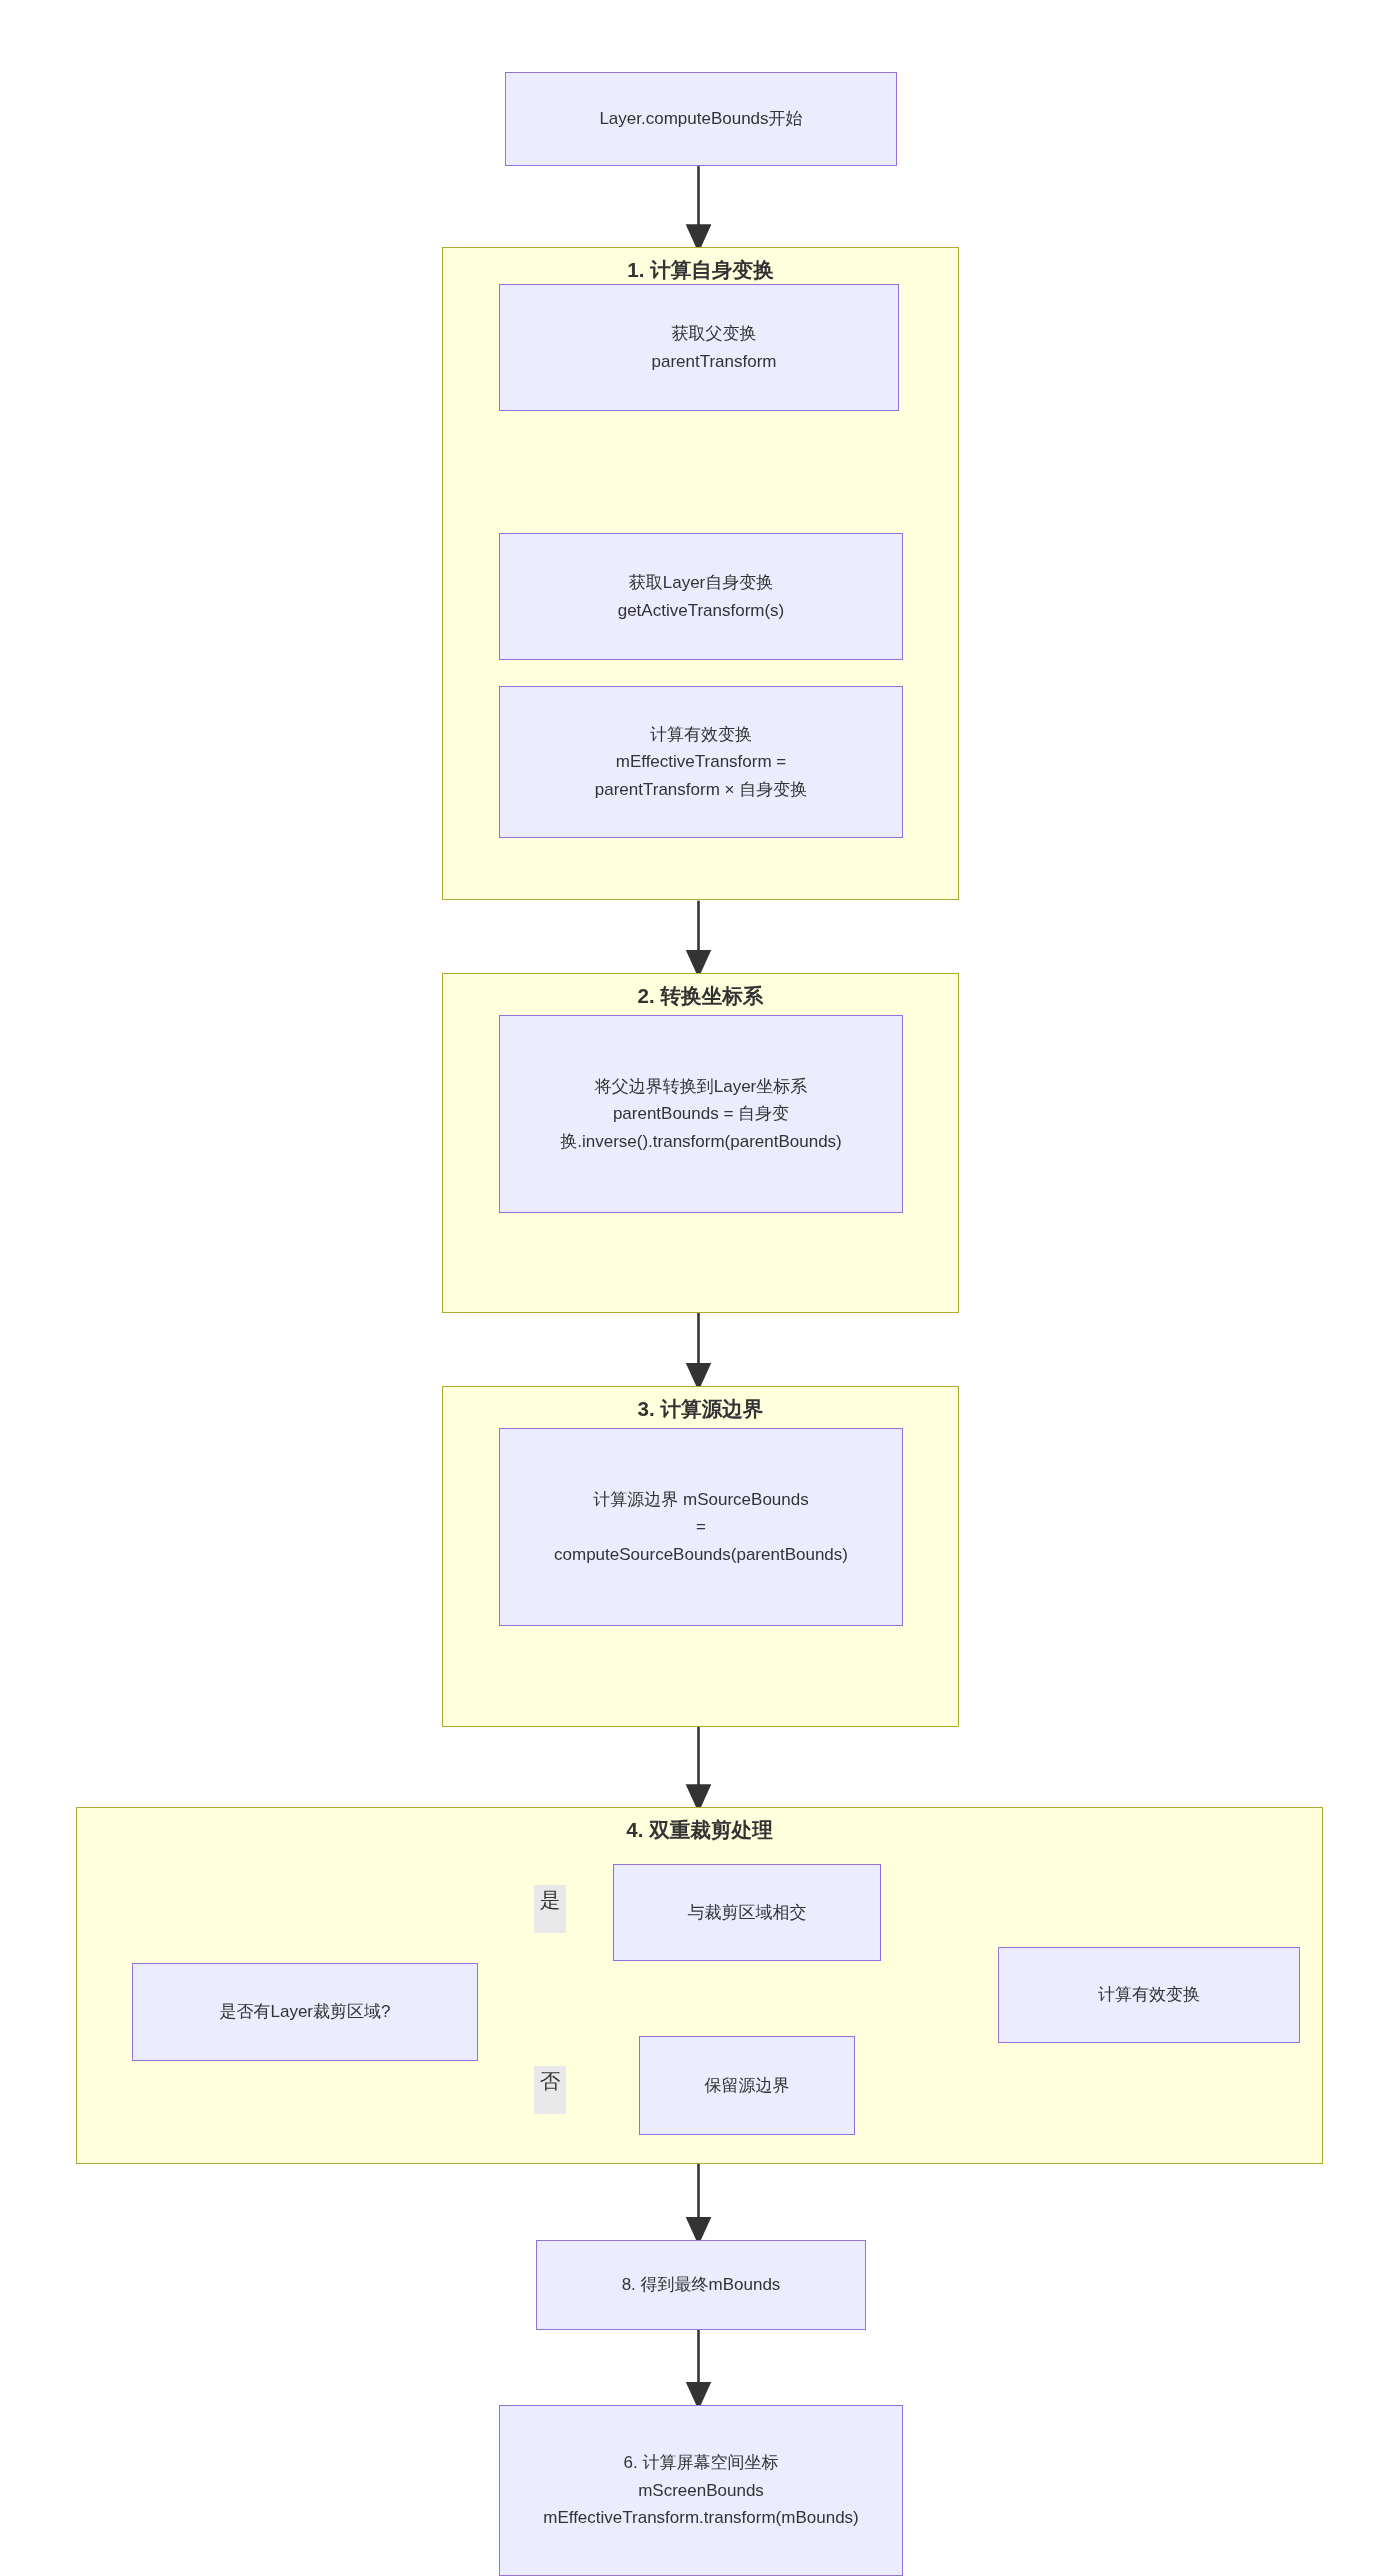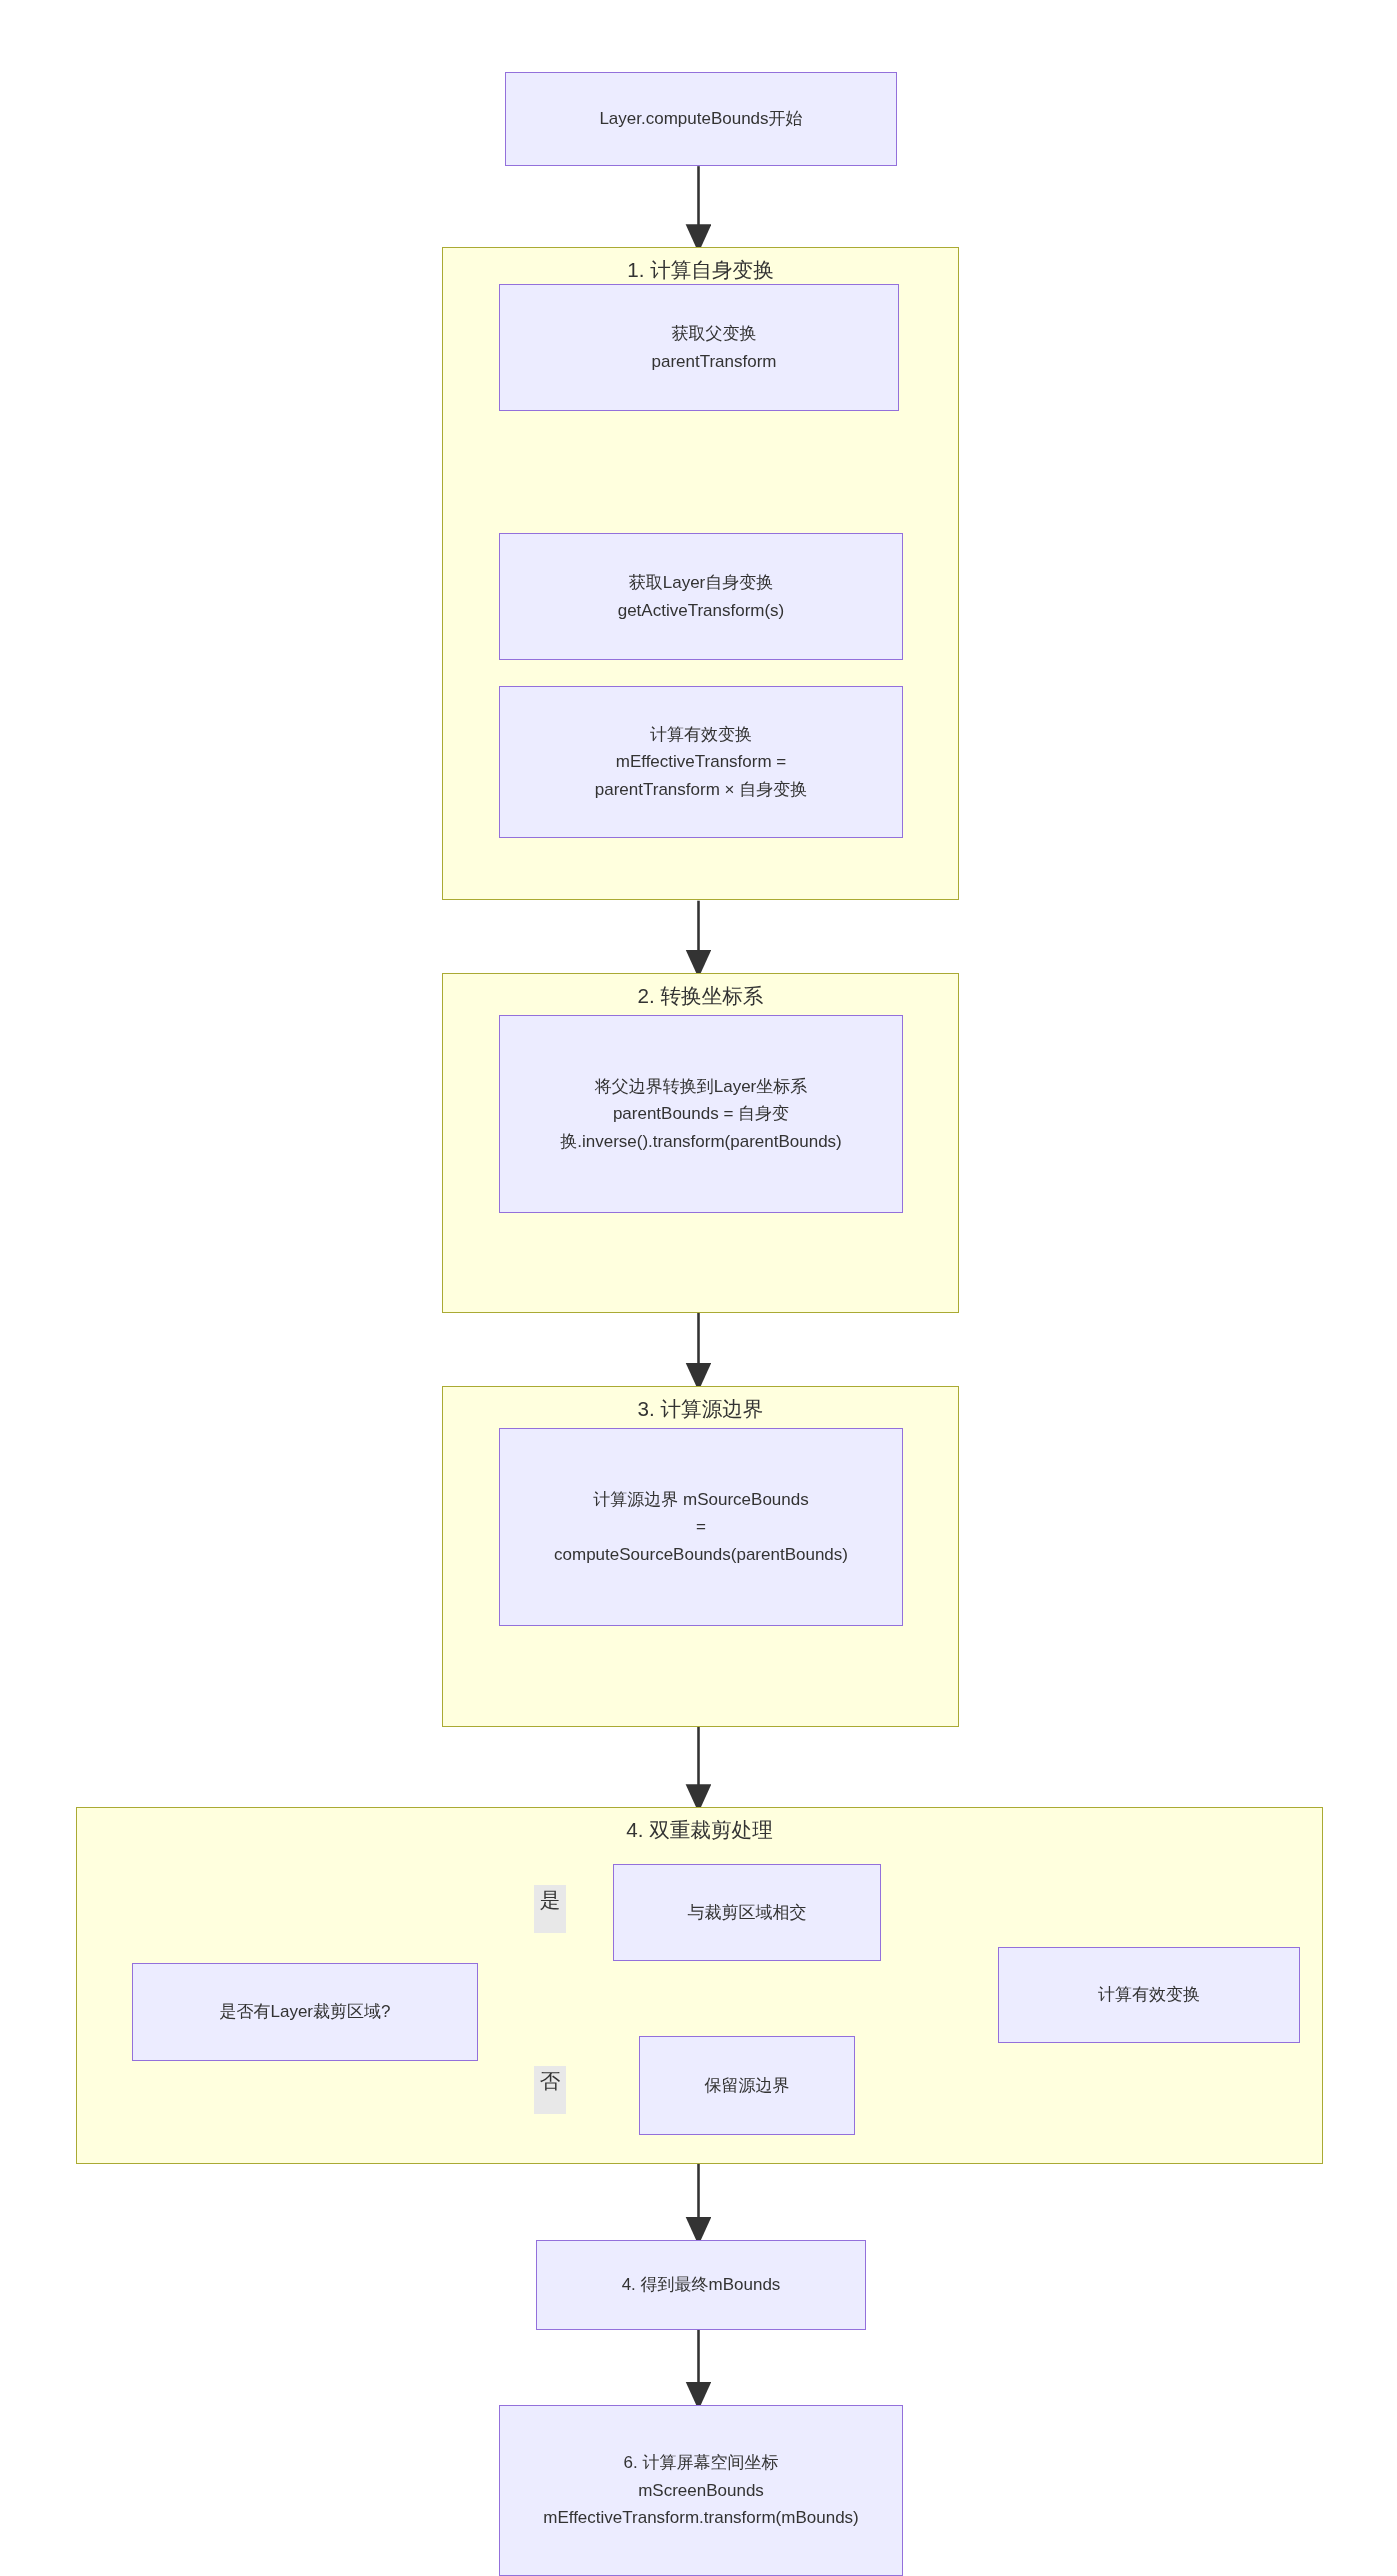--- a/index.html
+++ b/index.html
@@ -30,20 +30,21 @@
   }
   .cluster-title{
     position:absolute;
     left:0;right:0;
     top:9.3px;
     text-align:center;
     font-size:20.6px;
     line-height:1.25;
     color:#333333;
     white-space:nowrap;
+    font-weight:bold;
   }
   
   .node{
     position:absolute;
     background:#ececff;
     border:1.5px solid #9370db;
     box-sizing:border-box;
     display:flex;
     align-items:center;
     justify-content:center;
@@ -190,21 +191,21 @@
       <span class="ln">计算有效变换</span>
     </div>
   </div>
 
   <div class="edge-label" style="left:534px; top:1885px; width:32px; height:48px;">是</div>
 
   <div class="edge-label" style="left:534px; top:2066px; width:32px; height:48px;">否</div>
 
   <div class="node" style="left:536px; top:2240px; width:330px; height:90px;">
     <div class="node-label">
-      <span class="ln">4. 得到最终mBounds</span>
+      <span class="ln">8. 得到最终mBounds</span>
     </div>
   </div>
 
   <div class="node" style="left:499px; top:2405px; width:404px; height:171px;">
     <div class="node-label">
       <span class="ln">6. 计算屏幕空间坐标</span>
       <span class="ln">mScreenBounds</span>
       <span class="ln">mEffectiveTransform.transform(mBounds)</span>
     </div>
   </div>

